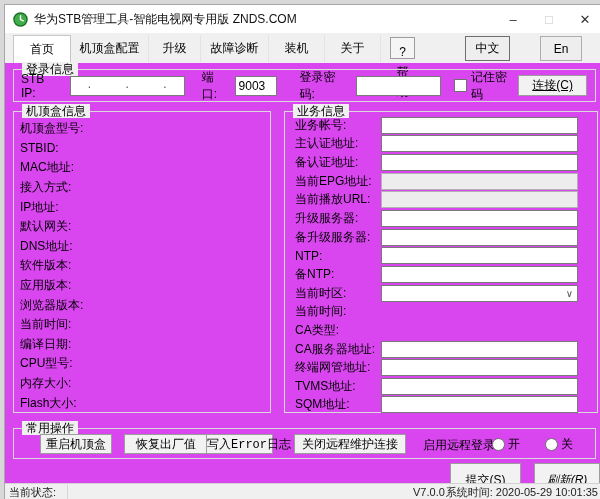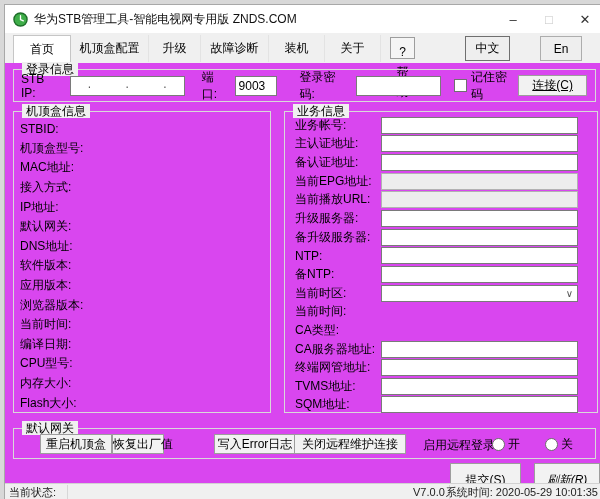--- a/index.html
+++ b/index.html
@@ -123,25 +123,25 @@
       <span class="checkbox"></span>
       <span>记住密码</span>
       <button class="connect-btn">连接(C)</button>
     </div>
   </div>
 
   <div class="groupbox stb-group">
     <span class="legend">机顶盒信息</span>
     <div class="stb-fields">
         <div class="info-row">
+          <span class="info-label">机顶盒型号:</span>
+          <span class="info-value"></span>
+        </div>
+        <div class="info-row">
           <span class="info-label">STBID:</span>
-          <span class="info-value"></span>
-        </div>
-        <div class="info-row">
-          <span class="info-label">机顶盒型号:</span>
           <span class="info-value"></span>
         </div>
         <div class="info-row">
           <span class="info-label">MAC地址:</span>
           <span class="info-value"></span>
         </div>
         <div class="info-row">
           <span class="info-label">接入方式:</span>
           <span class="info-value"></span>
         </div>
@@ -256,34 +256,34 @@
           <input class="svc-input" type="text" value="" style="">
         </div>
         <div class="svc-row">
           <span class="svc-label">SQM地址:</span>
           <input class="svc-input" type="text" value="" style="">
         </div>
       </div>
   </div>
 
   <div class="groupbox ops-group">
-    <span class="legend">默认网关</span>
+    <span class="legend">常用操作</span>
     <div class="ops-inner">
       <span class="remote-label">启用远程登录:</span>
       <span class="radio-wrap" style="left:478px;">
         <span class="radio"></span>
         <span>开</span>
       </span>
       <span class="radio-wrap" style="left:531px;">
         <span class="radio"></span>
         <span>关</span>
       </span>
     <button class="win-btn" style="left: 26px; width: 72px;">重启机顶盒</button>
-        <button class="win-btn" style="left: 98px; width: 52px;">恢复出厂值</button>
-        <button class="win-btn" style="left: 200px; width: 82px;">写入Error日志</button>
+        <button class="win-btn" style="left: 110px; width: 84px;">恢复出厂值</button>
+        <button class="win-btn" style="left: 192px; width: 67px; font-family: Liberation Mono, monospace;">写入Error日志</button>
         <button class="win-btn" style="left: 280px; width: 112px;">关闭远程维护连接</button>
       </div>
   </div>
 
   <button class="footer-btn submit-btn">提交(S)</button>
   <button class="footer-btn refresh-btn">刷新(R)</button>
 
   <div class="statusbar">
     <span class="panel sb-status">当前状态:</span>
     <span class="sb-sep sep1"></span>

